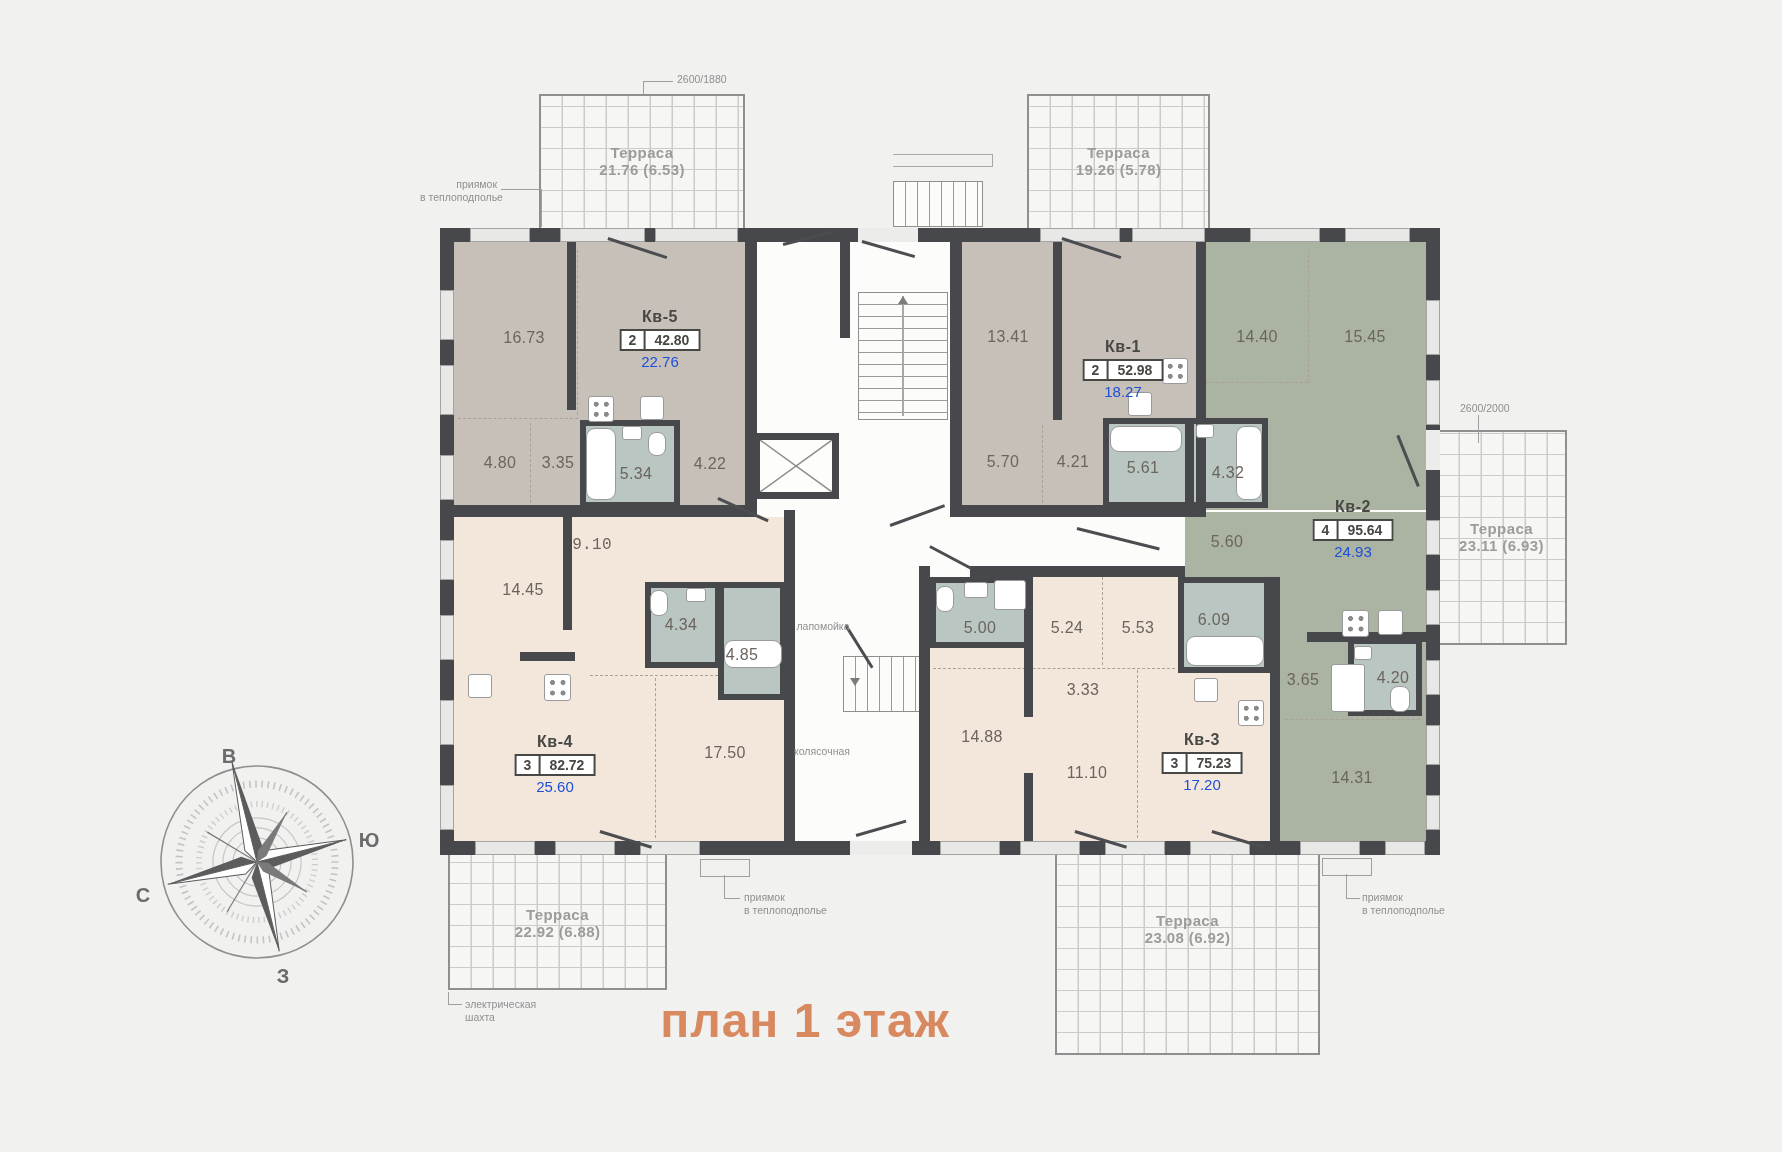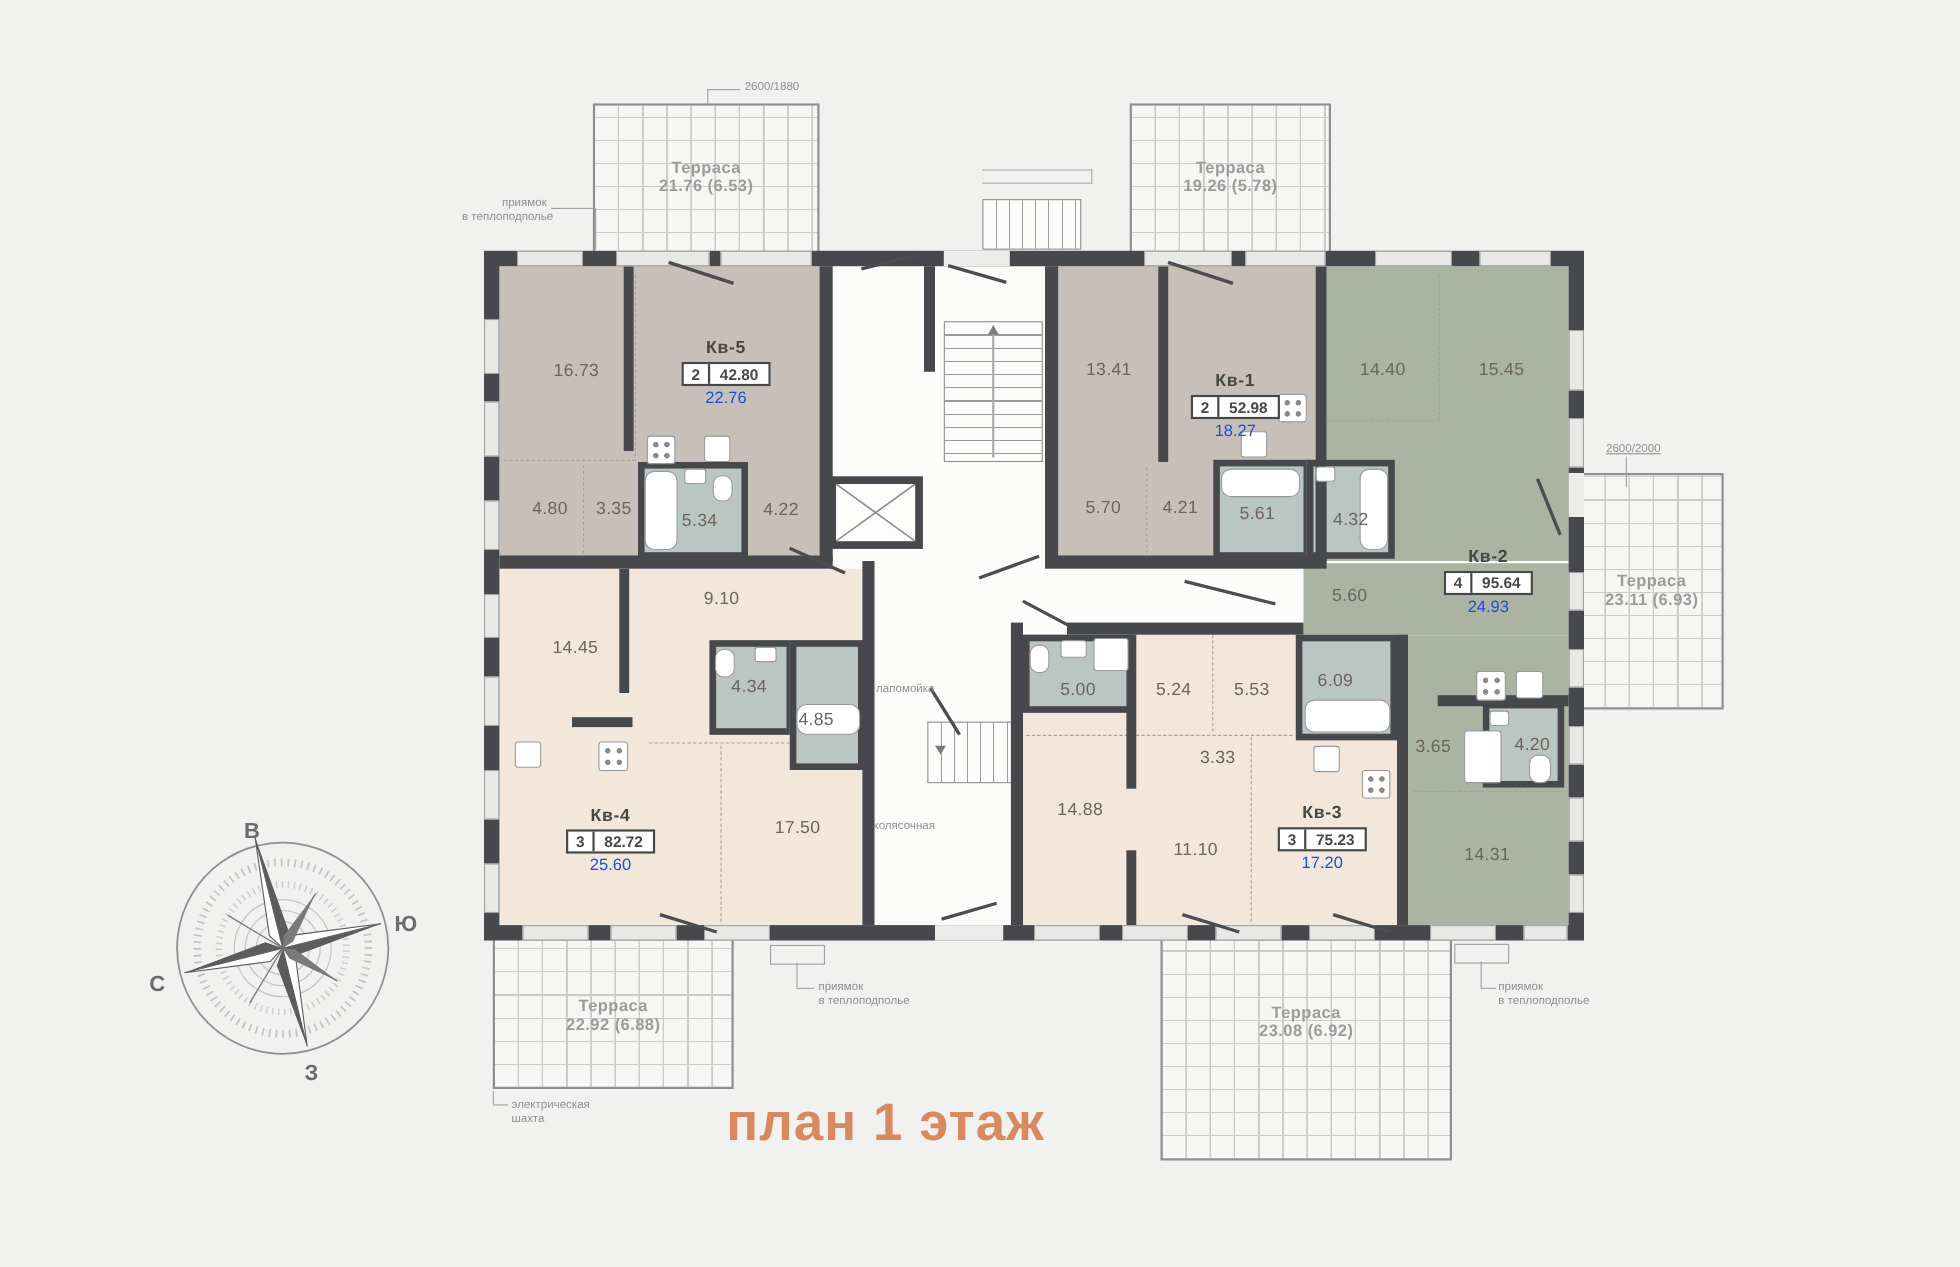--- a/index.html
+++ b/index.html
@@ -332,25 +332,25 @@
   <div class="area" style="left:1365px;top:337px;">15.45</div>
   <div class="area" style="left:1227px;top:542px;">5.60</div>
   <div class="area" style="left:1303px;top:680px;">3.65</div>
   <div class="area" style="left:1393px;top:678px;">4.20</div>
   <div class="area" style="left:1352px;top:778px;">14.31</div>
 
   <div class="area" style="left:980px;top:628px;">5.00</div>
   <div class="area" style="left:1067px;top:628px;">5.24</div>
   <div class="area" style="left:1138px;top:628px;">5.53</div>
   <div class="area" style="left:1214px;top:620px;">6.09</div>
-  <div class="area" style="left:1083px;top:690px;margin-left:24px;">3.33</div>
+  <div class="area" style="left:1083px;top:690px;">3.33</div>
   <div class="area" style="left:982px;top:737px;">14.88</div>
   <div class="area" style="left:1087px;top:773px;">11.10</div>
 
-  <div class="area" style="left:656px;top:545px;">9.10</div>
+  <div class="area" style="left:592px;top:545px;font-family:Liberation Mono, monospace;">9.10</div>
   <div class="area" style="left:523px;top:590px;">14.45</div>
   <div class="area" style="left:681px;top:625px;">4.34</div>
   <div class="area" style="left:742px;top:655px;">4.85</div>
   <div class="area" style="left:725px;top:753px;">17.50</div>
 
   <div class="note note-c" style="left:823px;top:626px;">лапомойка</div>
   <div class="note note-c" style="left:822px;top:751px;">колясочная</div>
 
   <div class="note" style="left:420px;top:178px;width:77px;text-align:right;">
     <div>приямок</div>
@@ -378,21 +378,21 @@
   <div class="note" style="left:465px;top:998px;">
     <div>электрическая</div>
     <div>шахта</div>
   </div>
   <div class="lead" style="left:448px;top:1004px;width:14px;height:1px;"></div>
   <div class="lead" style="left:448px;top:992px;width:1px;height:12px;"></div>
 
   <div class="dim" style="left:677px;top:73px;">2600/1880</div>
   <div class="lead" style="left:643px;top:81px;width:30px;height:1px;"></div>
   <div class="lead" style="left:643px;top:81px;width:1px;height:13px;"></div>
-  <div class="dim" style="left:1460px;top:402px;text-decoration:underline;">2600/2000</div>
+  <div class="dim" style="left:1460px;top:402px;">2600/2000</div>
   <div class="lead" style="left:1478px;top:415px;width:1px;height:28px;"></div>
 
   <svg class="compass" width="260" height="260" viewBox="-130 -130 260 260">
     <g transform="rotate(-14)">
       <circle r="96" fill="none" stroke="#8f8f8f" stroke-width="1.6"></circle>
       <circle r="78" fill="none" stroke="#b0b0b0" stroke-width="7" stroke-dasharray="1.6,4.5" opacity="0.7"></circle>
       <circle r="58" fill="none" stroke="#b8b8b8" stroke-width="6" stroke-dasharray="1.4,4" opacity="0.6"></circle>
       <circle r="44" fill="none" stroke="#c6c6c6" stroke-width="1.2"></circle>
       <circle r="34" fill="none" stroke="#c6c6c6" stroke-width="1.2"></circle>
       <circle r="24" fill="none" stroke="#c6c6c6" stroke-width="1.2"></circle>

